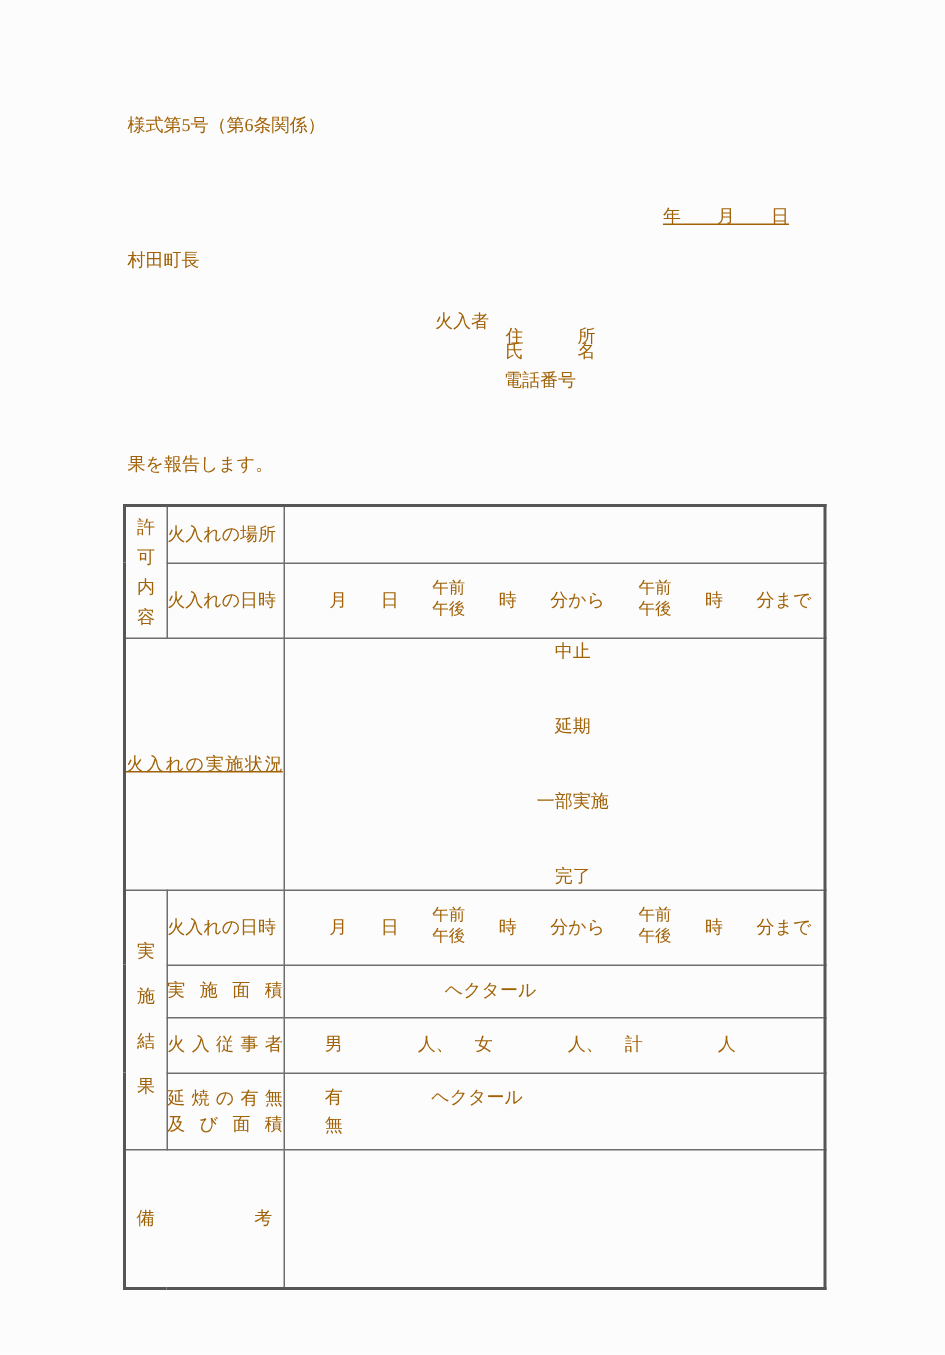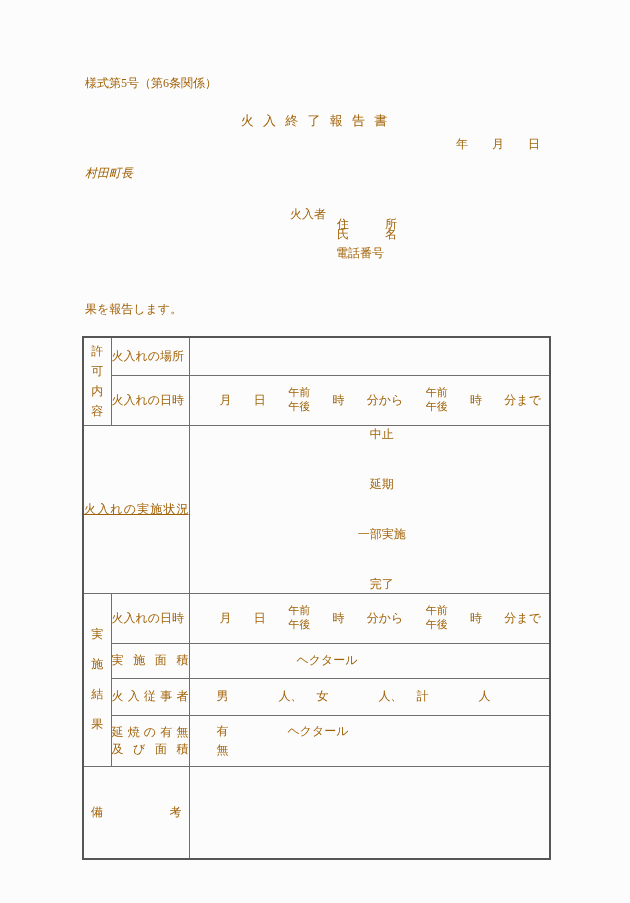--- a/index.html
+++ b/index.html
@@ -11,22 +11,22 @@
     color: #a16207;
     font-family: "Liberation Serif", "DejaVu Serif", serif;
     font-size: 12px;
     overflow: hidden;
   }
   .abs { position: absolute; white-space: nowrap; }
 
   .form-number { left: 85px; top: 75px; }
   .doc-title   { left: 0; right: 0; top: 112px; text-align: center;
                  font-size: 13px; letter-spacing: 2px; word-spacing: 2px; }
-  .date-line   { left: 456px; top: 136px; }
-  .addressee   { left: 85px; top: 165px; font-style: italic; }
+  .date-line   { left: 442px; top: 136px; text-decoration: underline; }
+  .addressee   { left: 85px; top: 165px; }
 
   .applicant-label   { left: 290px; top: 206px; }
   .applicant-address { left: 337px; top: 216px; }
   .applicant-name    { left: 337px; top: 226px; }
   .applicant-phone   { left: 336px; top: 245px; }
 
   .body-line1 { left: 117px; top: 279px; }
   .body-line2 { left: 85px;  top: 301px; }
 
   table.report {
@@ -79,21 +79,20 @@
 
   .remarks { display: flex; justify-content: space-between; padding: 0 7px; align-items: center; }
 </style>
 </head>
 <body>
 
 <div class="sheet">
 
   <div class="abs form-number">様式第5号（第6条関係）</div>
 
-  <div class="abs doc-title">火 入 終 了 報 告 書</div>
 
   <div class="abs date-line">年　　月　　日</div>
 
   <div class="abs addressee">村田町長</div>
 
   <div class="abs applicant-label">火入者</div>
   <div class="abs applicant-address">住　　　所</div>
   <div class="abs applicant-name">氏　　　名</div>
   <div class="abs applicant-phone">電話番号</div>
 

